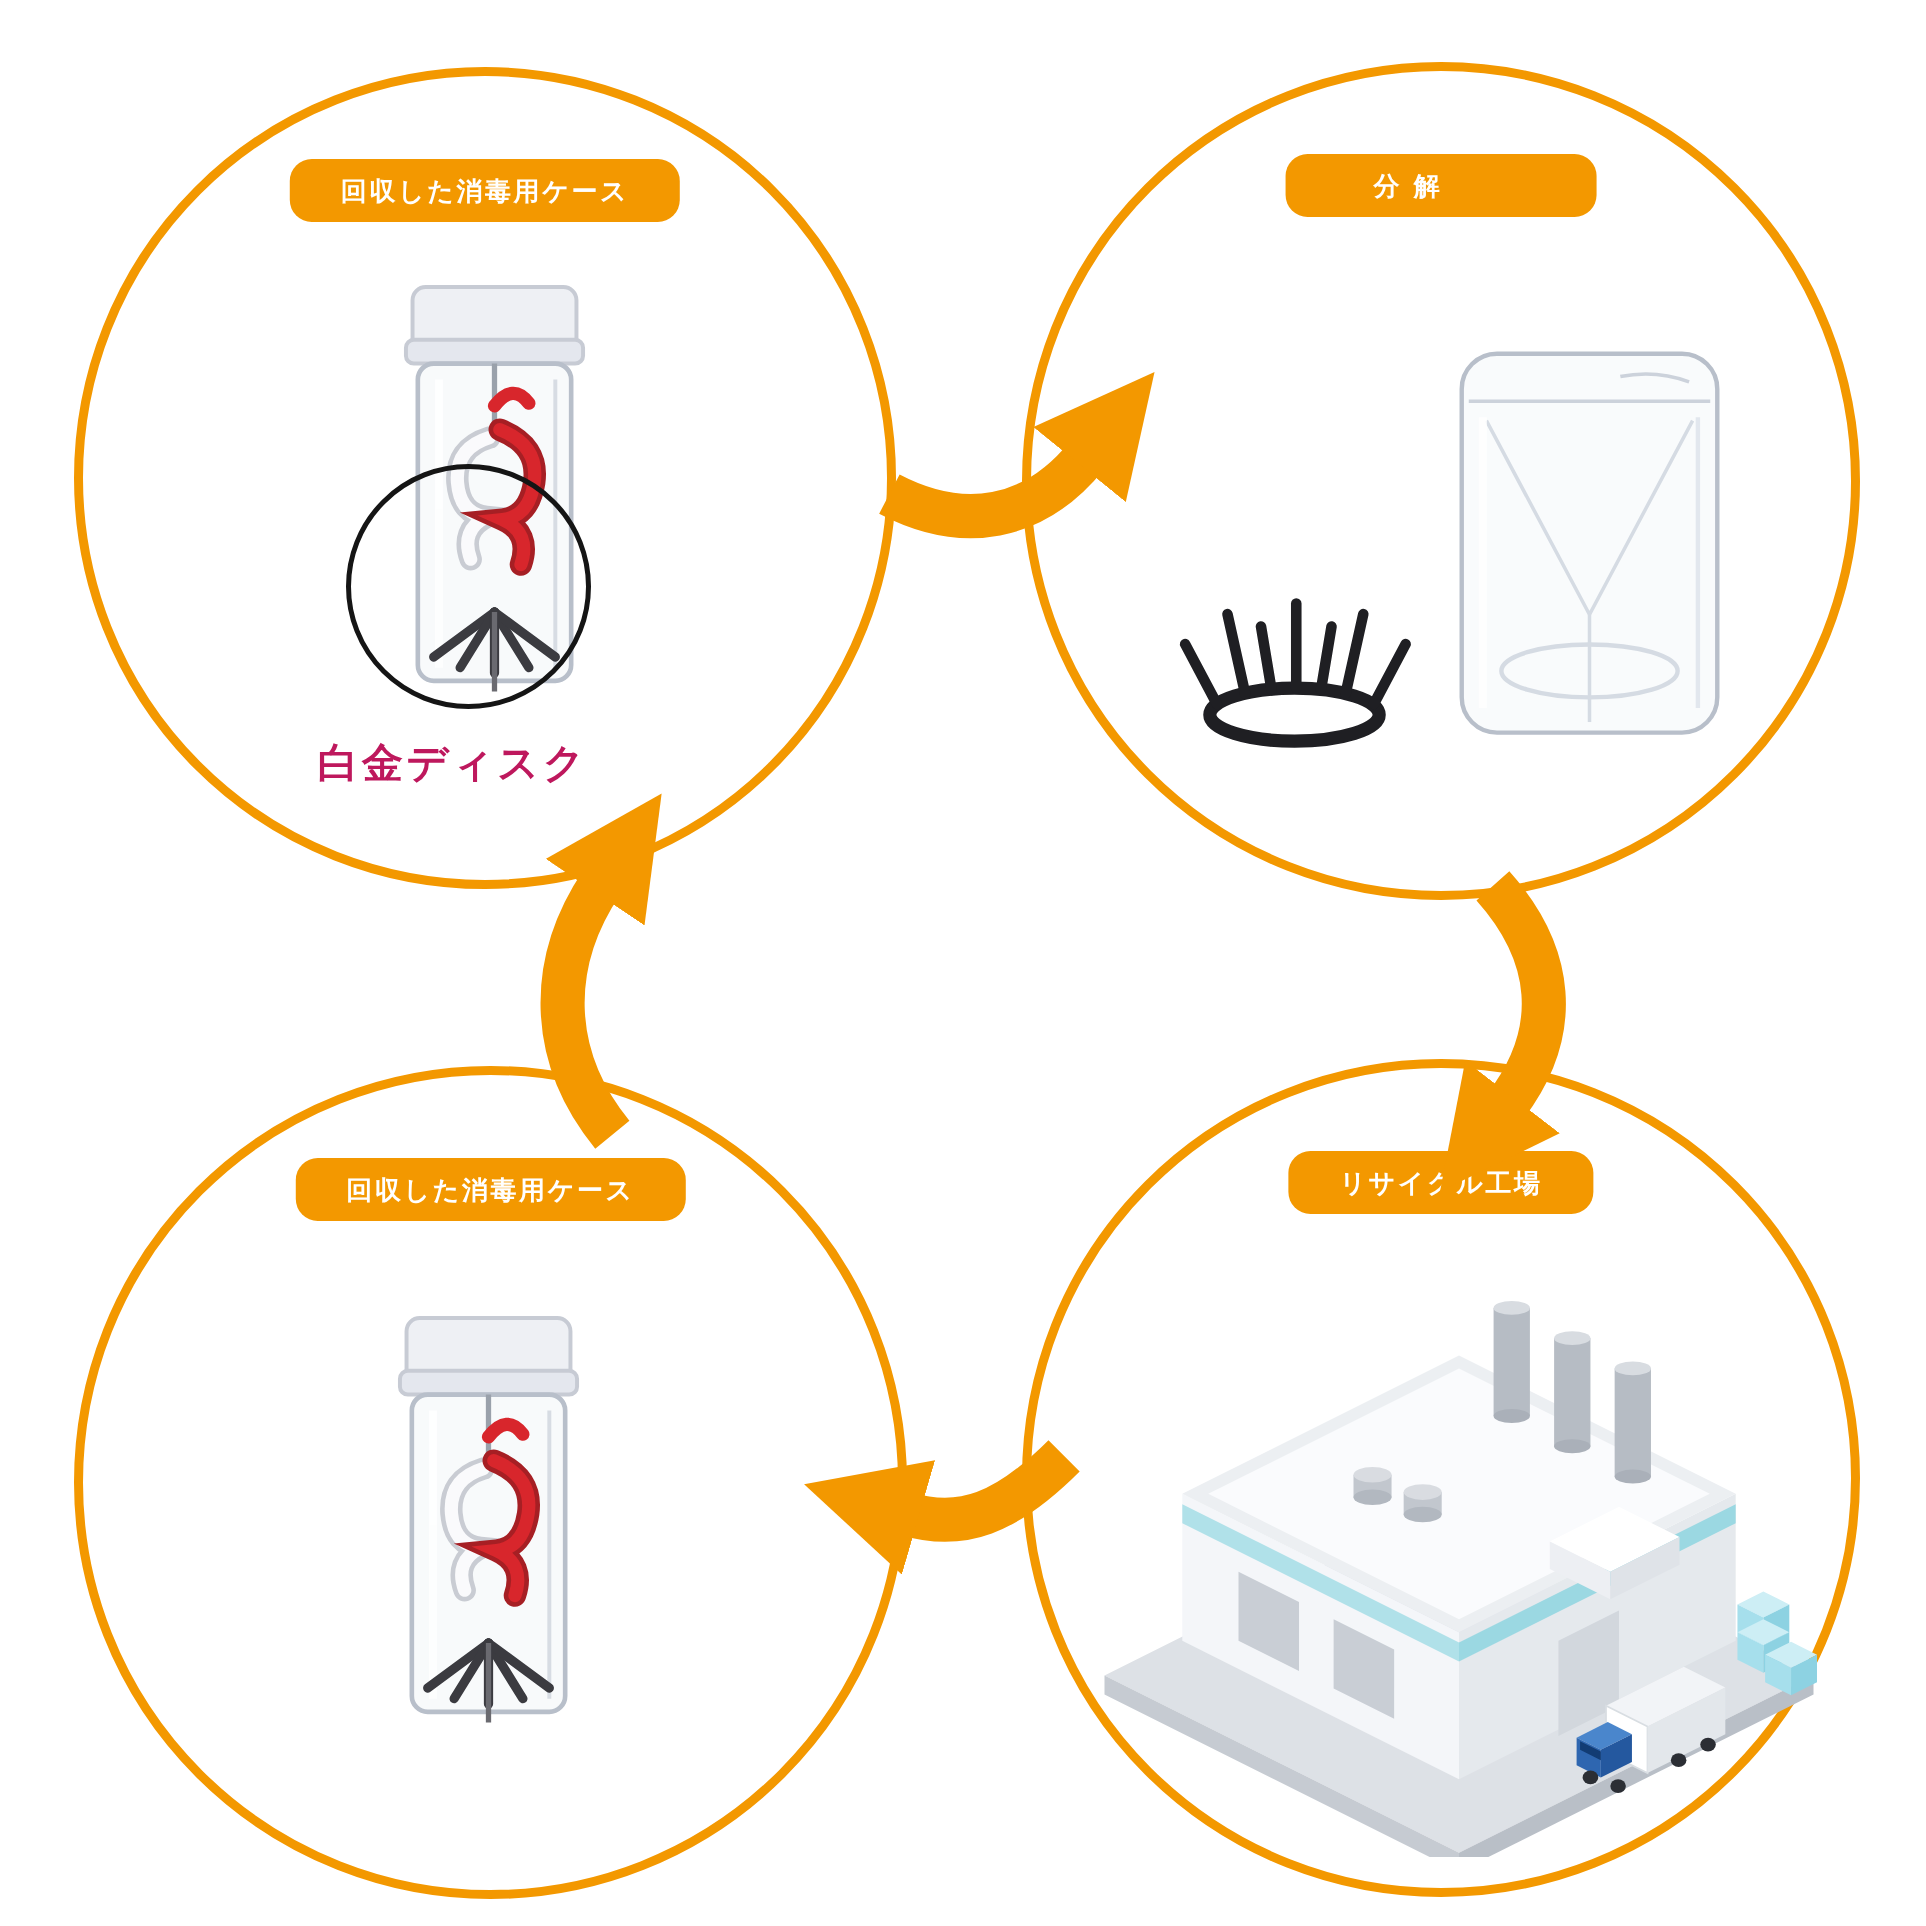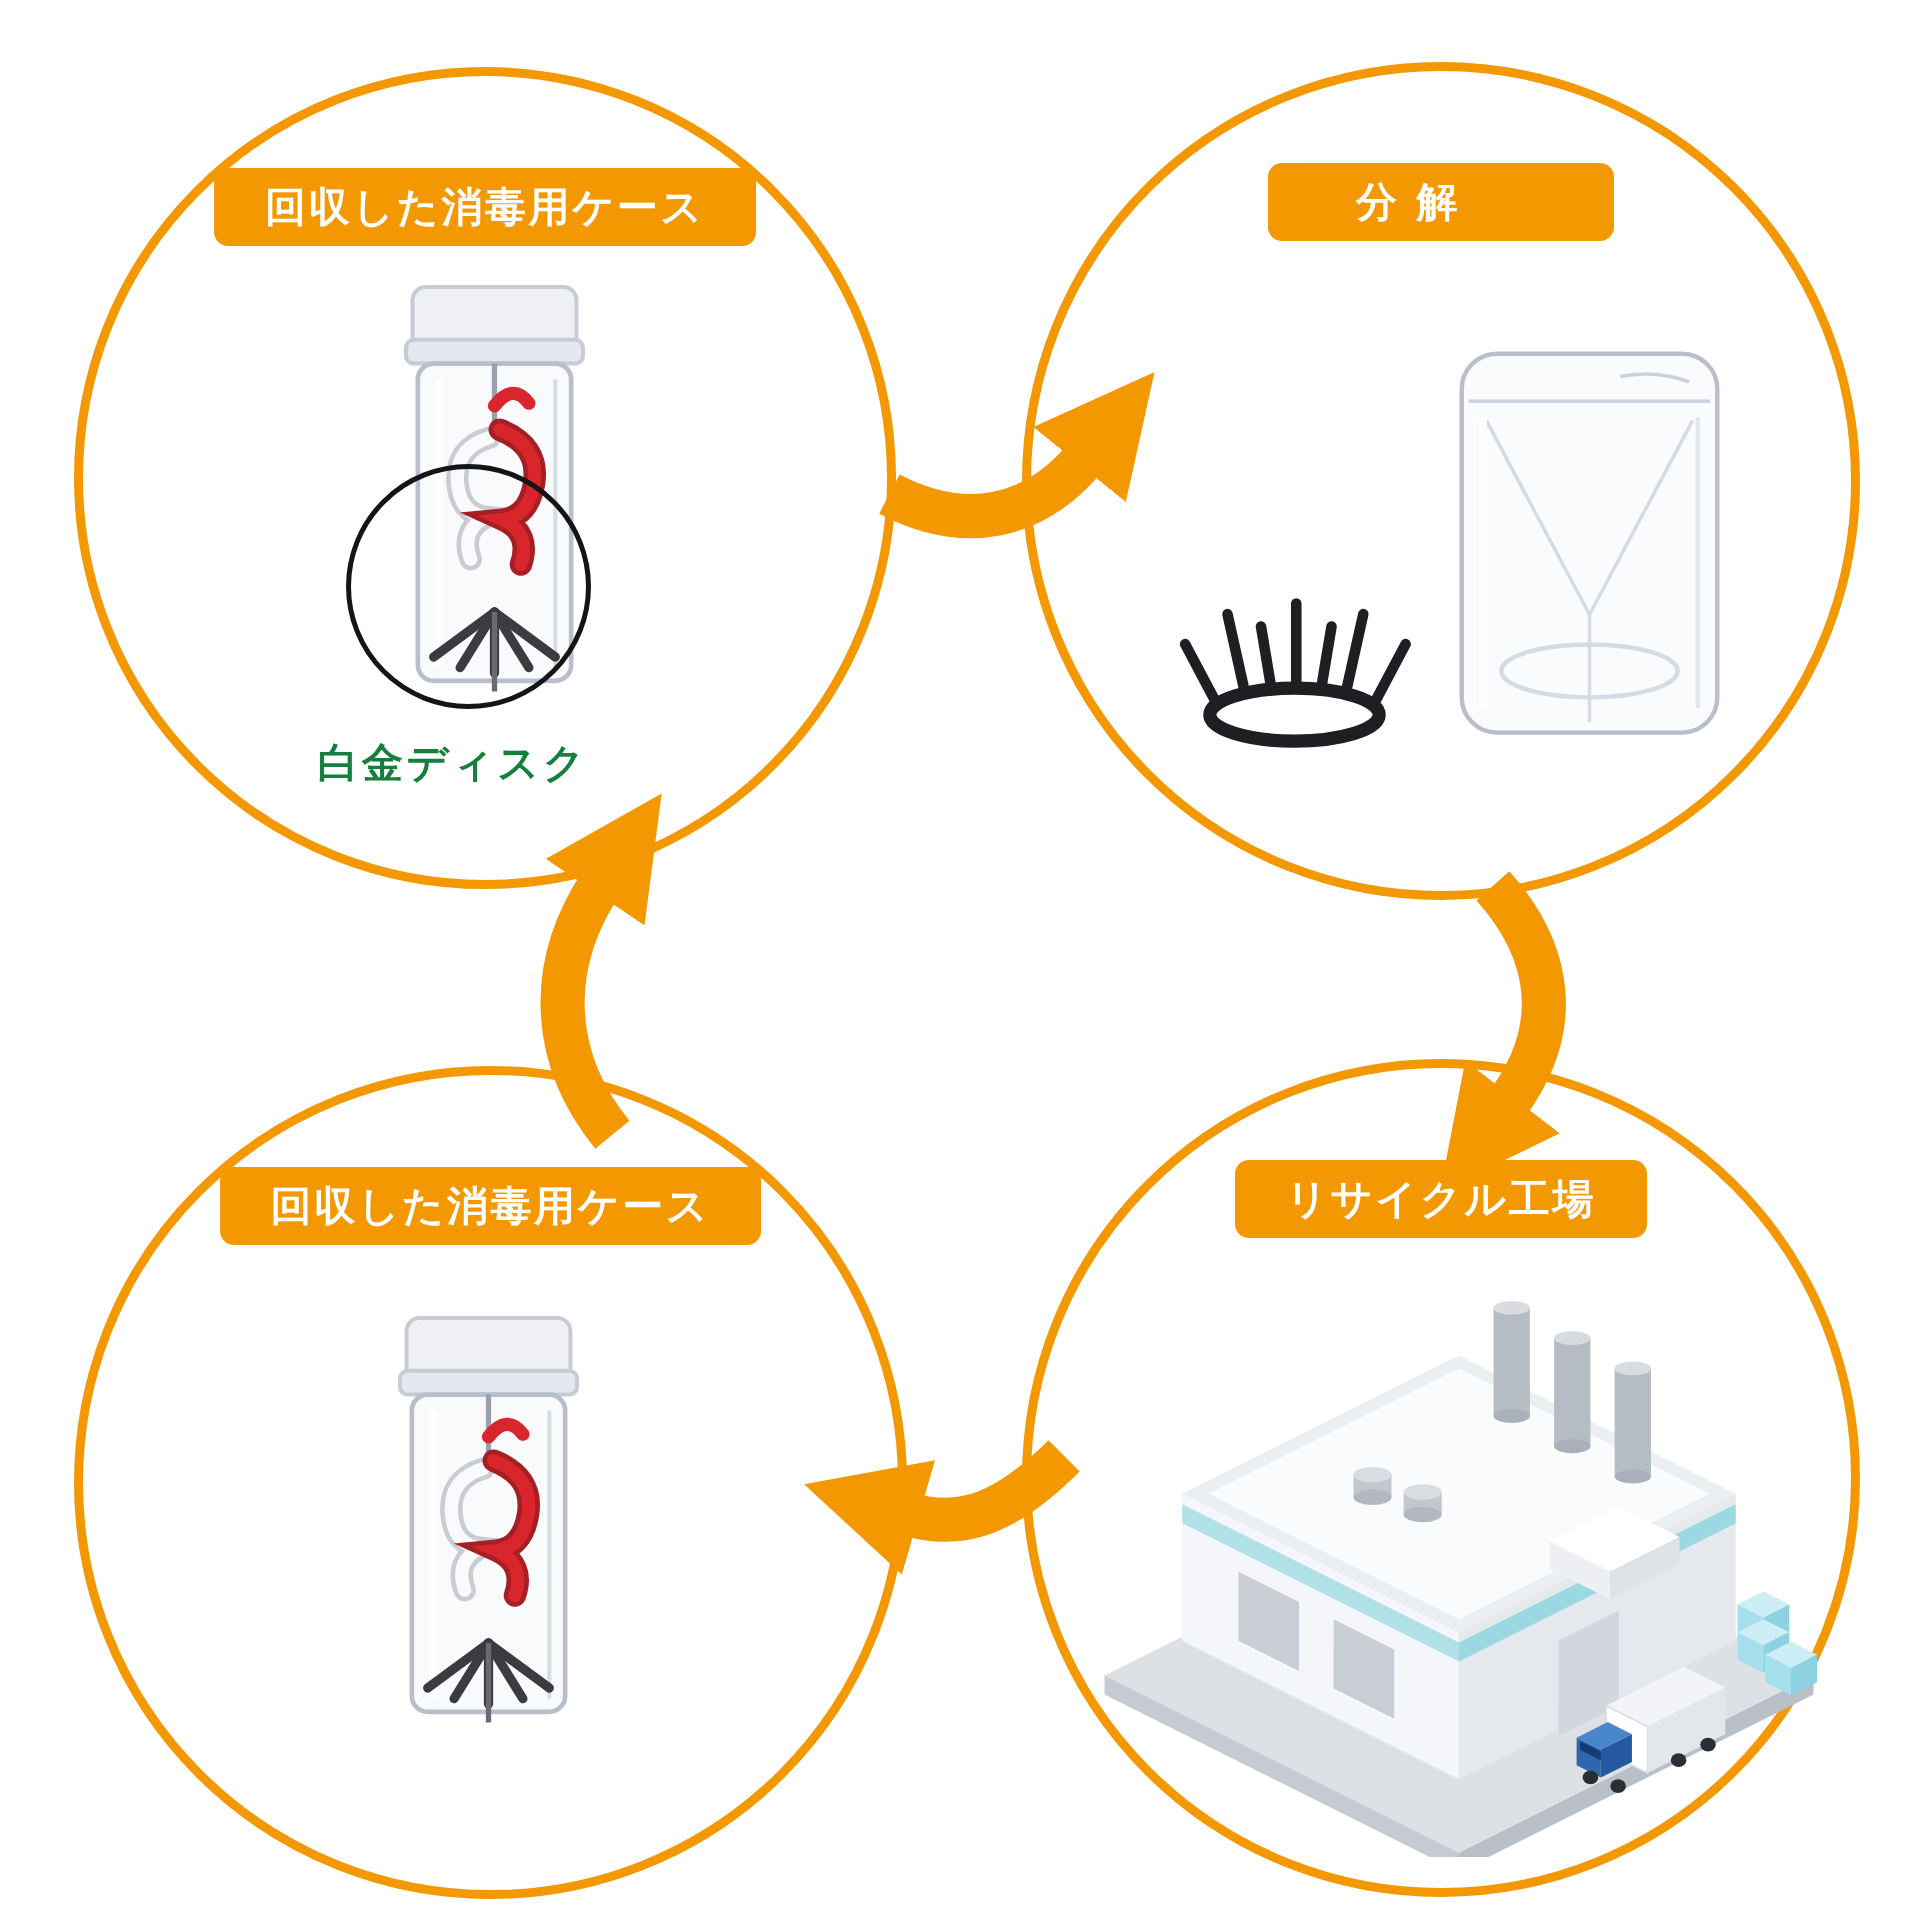--- a/index.html
+++ b/index.html
@@ -13,30 +13,30 @@
   .ring{
     position:absolute; background:#fff; border:9.7px solid var(--orange);
     border-radius:50%; z-index:1;
   }
   .c1{ left:74px;   top:67px;   width:822px; height:822px; }
   .c2{ left:1022px; top:62px;   width:838px; height:838px; }
   .c3{ left:1022px; top:1059px; width:838px; height:838px; }
   .c4{ left:74px;   top:1066px; width:833px; height:833px; }
 
   .pill{
-    position:absolute; top:92px; left:50%; transform:translateX(-50%);
-    background:var(--orange); color:#fff; font-weight:bold; font-size:41px;
-    letter-spacing:2.6px; line-height:1; padding:18.5px 51px; border-radius:14px;
+    position:absolute; top:83px; left:50%; transform:translateX(-50%);
+    background:var(--orange); color:#fff; font-weight:bold; font-size:26px;
+    letter-spacing:2.6px; line-height:1; padding:18.5px 51px; border-radius:22px;
     white-space:nowrap; z-index:2;
   }
   .pill--wide{ padding-left:88px; padding-right:154px; }
 
   .caption{
     position:absolute; left:46%; transform:translateX(-50%); top:660px;
-    font-size:41px; font-weight:bold; color:#15803d; letter-spacing:3.5px;
+    font-size:41px; font-weight:bold; color:#be185d; letter-spacing:3.5px;
     white-space:nowrap;
   }
   .highlight-ring{
     position:absolute; left:263px; top:388px; width:245px; height:245px;
     border:5.3px solid #151515; border-radius:50%;
   }
   .illus{ position:absolute; }
   .case-1{ left:279px; top:203px; width:265px; height:423px; }
   .case-4{ left:273px; top:235px; width:265px; height:423px; }
   .crown-2{ left:131px; top:492px; width:265px; height:194px; }

